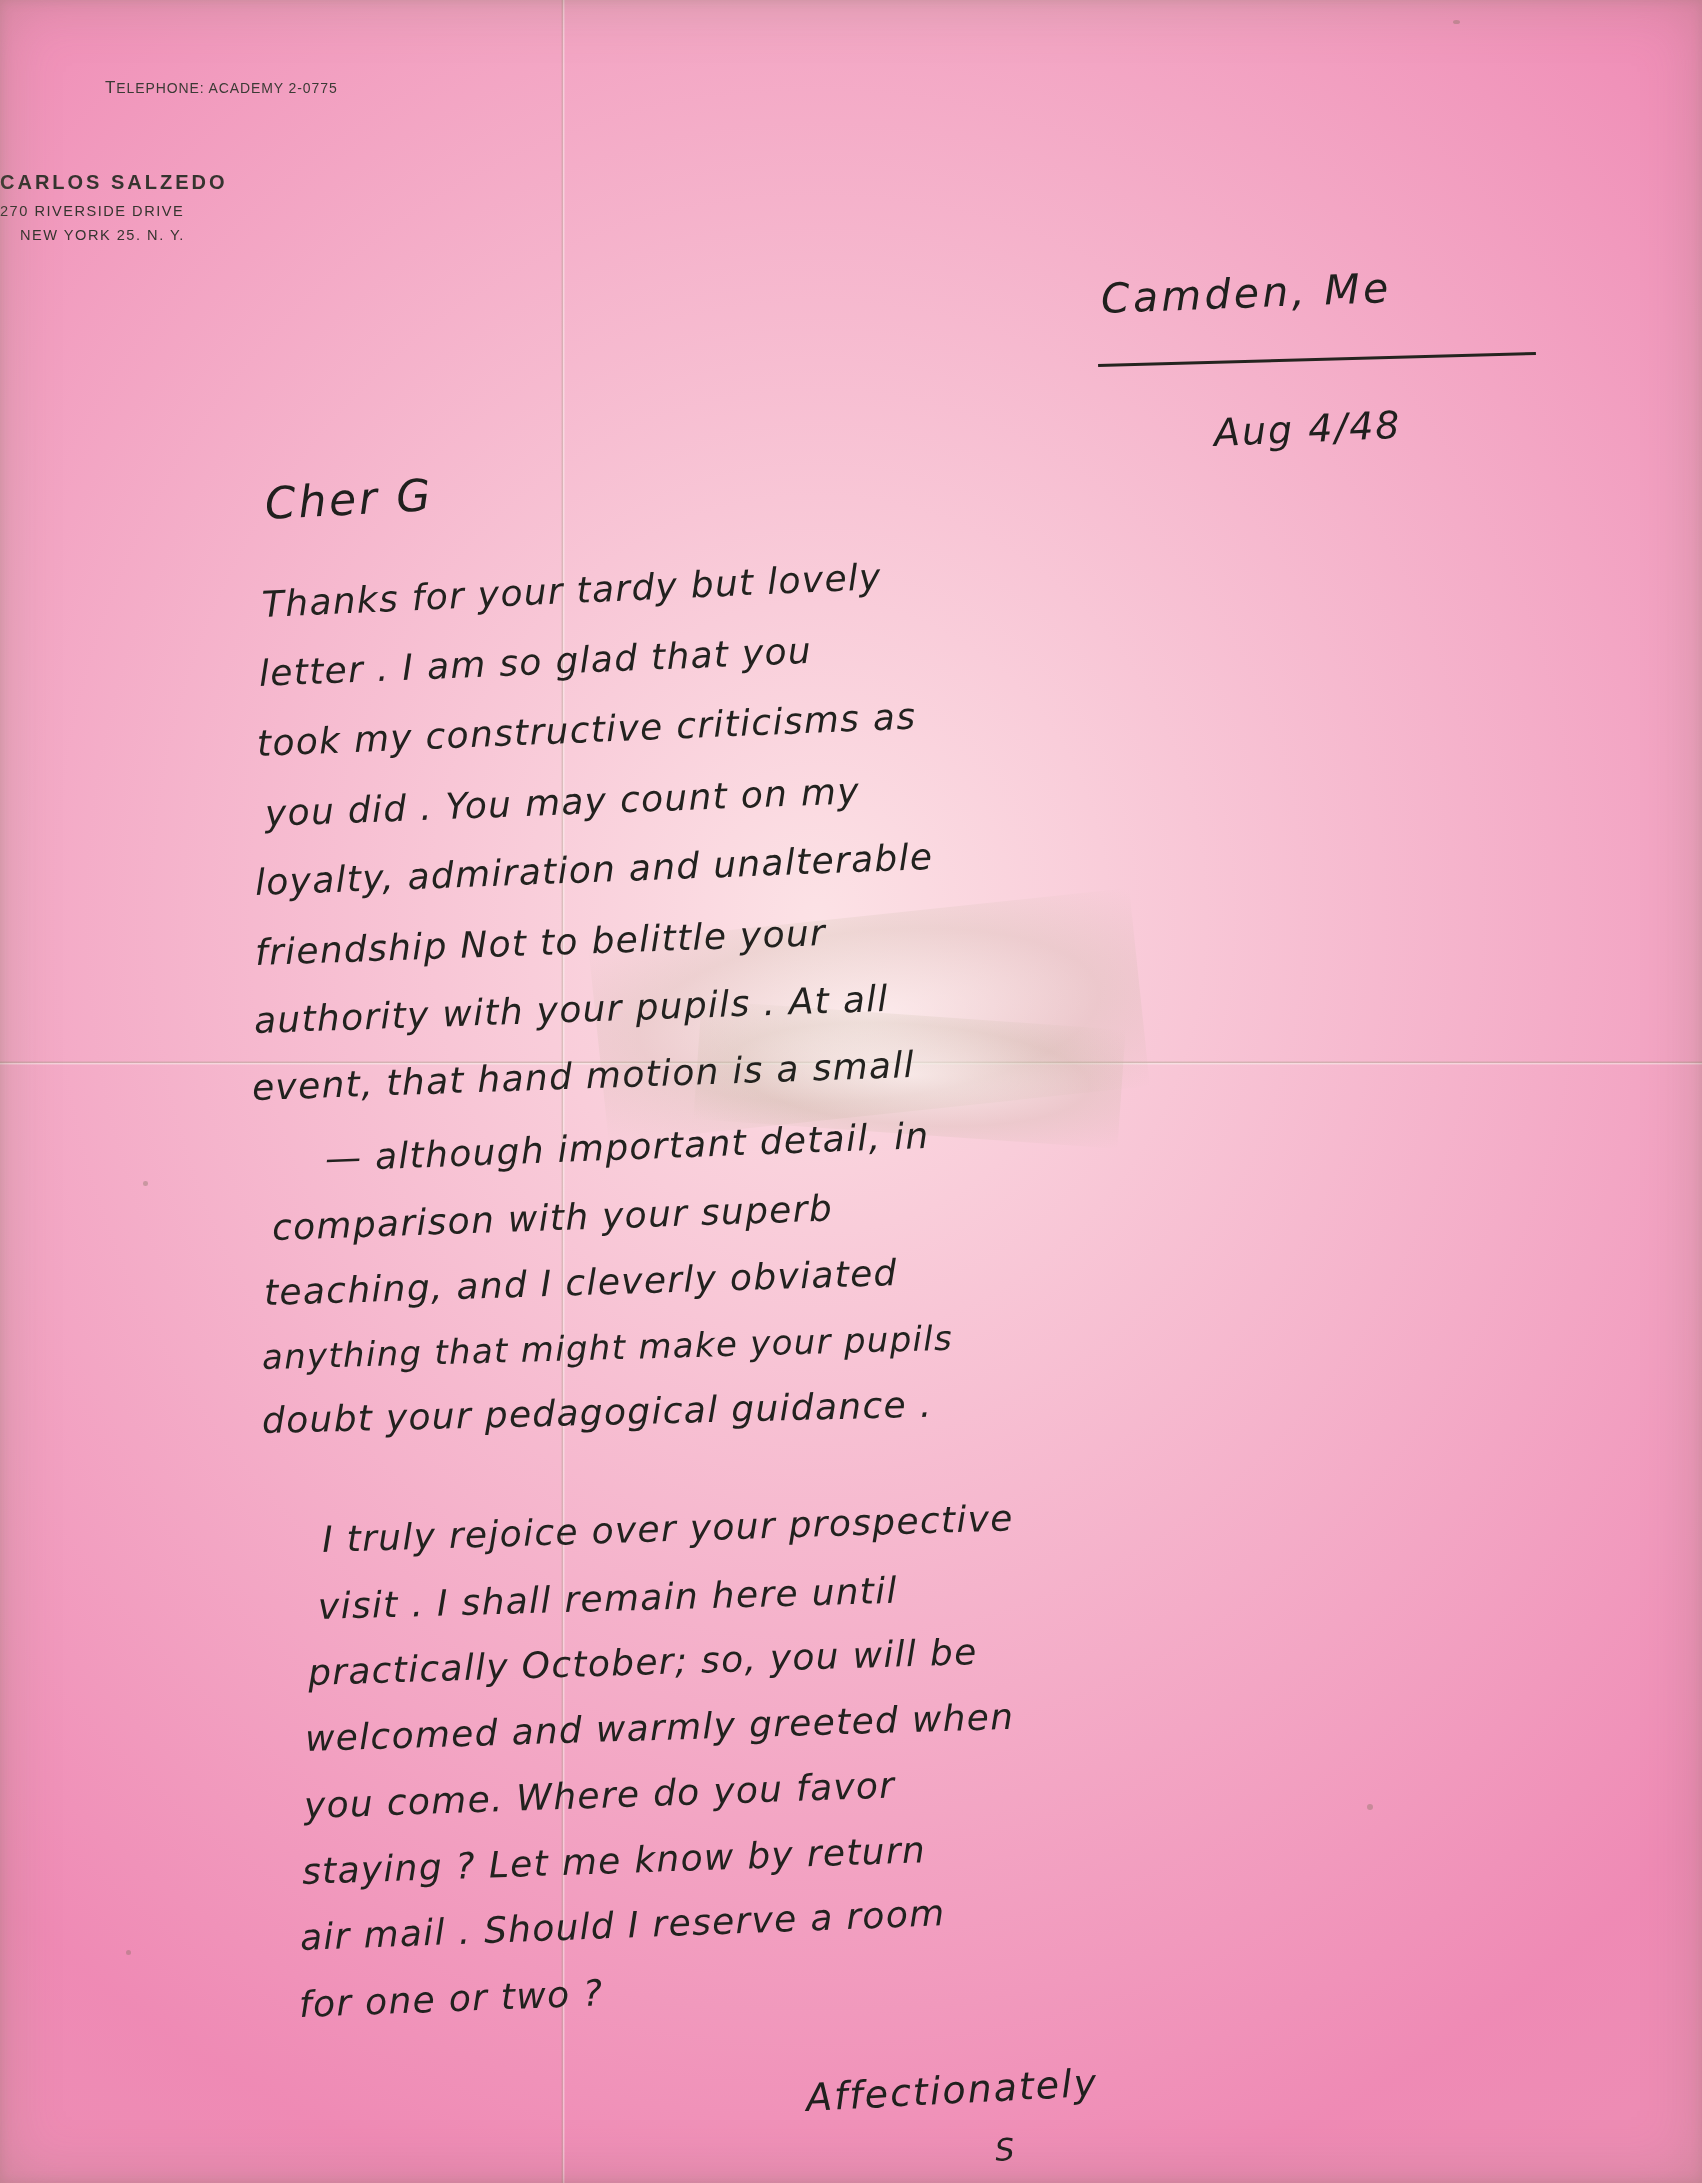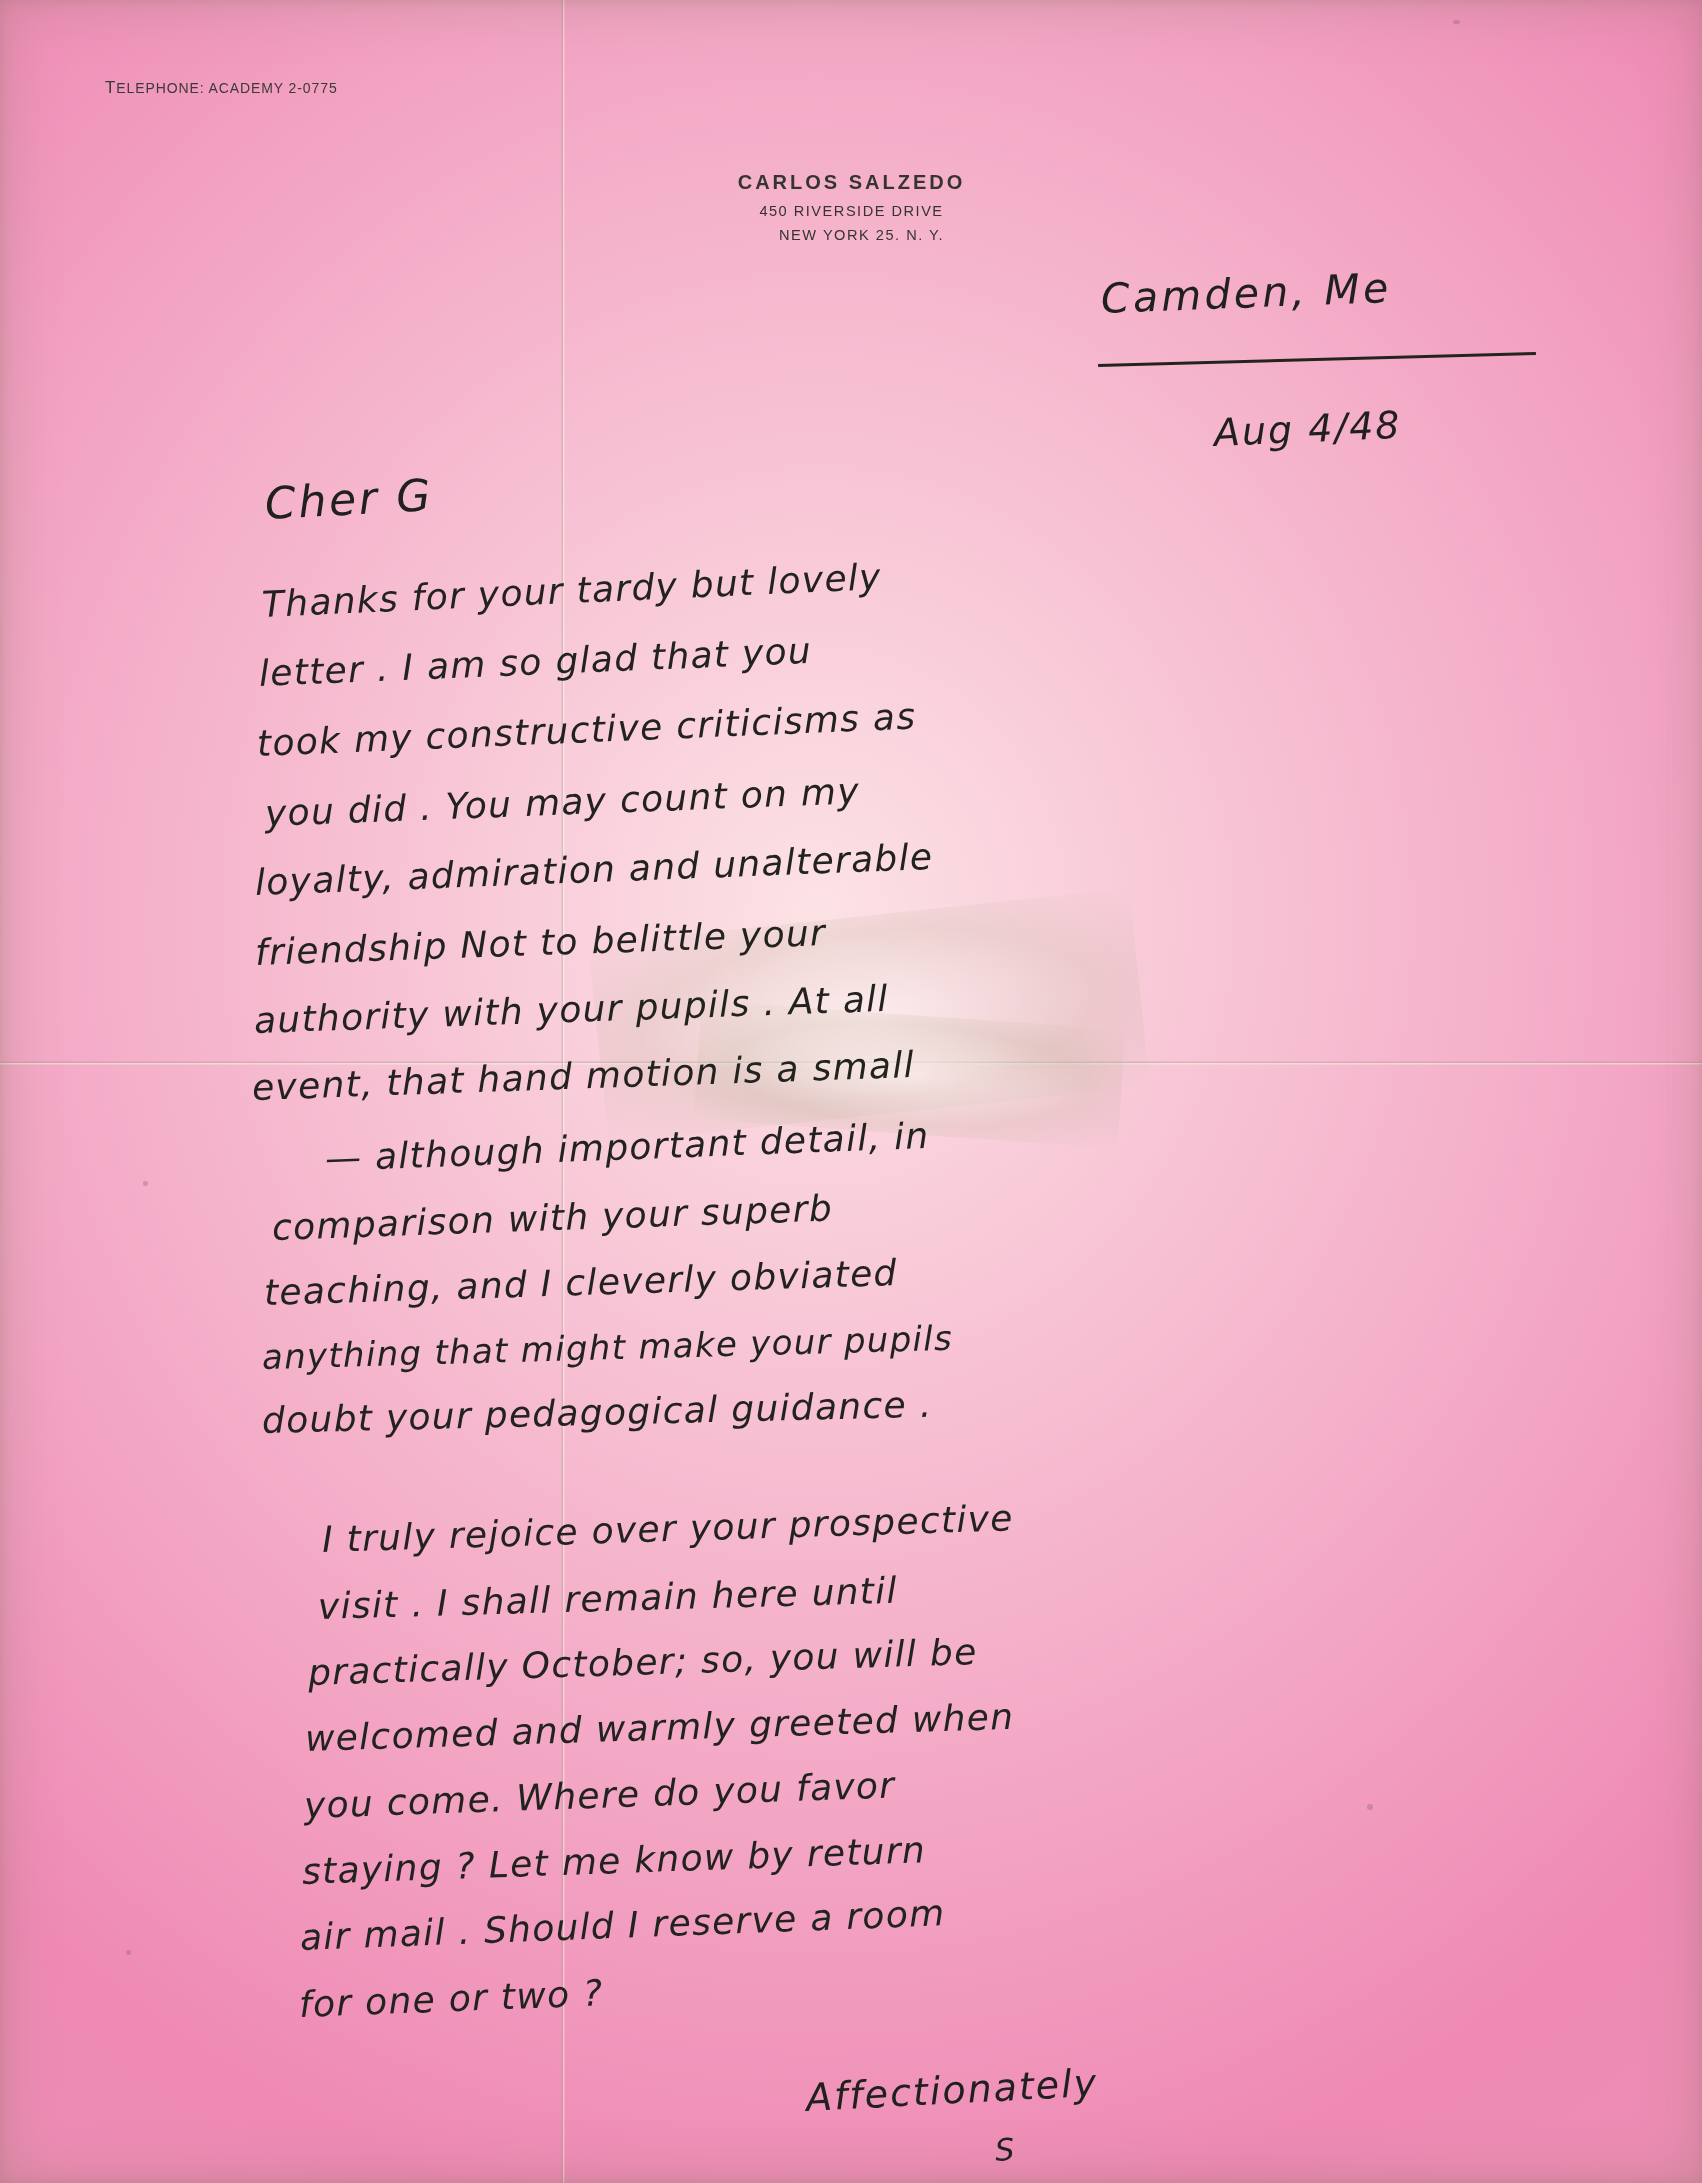--- a/index.html
+++ b/index.html
@@ -64,21 +64,21 @@
     font-size: 14px;
     letter-spacing: 0.9px;
     color: #3b3a35;
     font-family: "Liberation Sans", sans-serif;
   }
   .phone .sc { font-size: 17px; }
   .letterhead {
     position: absolute;
     left: 0; right: 0;
     top: 171px;
-    text-align: center;
+    text-align: left;
     color: #35342f;
   }
   .lh-name {
     font-size: 20px;
     letter-spacing: 3px;
     font-weight: bold;
   }
   .lh-addr1 {
     font-size: 14.6px;
     letter-spacing: 1.5px;
@@ -167,21 +167,21 @@
 
   <div class="speck" style="left:1367px; top:1804px; width:6px; height:6px;"></div>
   <div class="speck" style="left:143px; top:1181px; width:4.6px; height:4.6px;"></div>
   <div class="speck" style="left:126px; top:1950px; width:5.3px; height:5.3px;"></div>
   <div class="speck" style="left:1453px; top:20px; width:6.6px; height:4px;"></div>
 
   <div class="phone"><span class="sc">T</span><span>ELEPHONE: ACADEMY 2-0775</span></div>
 
   <div class="letterhead">
     <div class="lh-name">CARLOS SALZEDO</div>
-    <div class="lh-addr1">450 RIVERSIDE DRIVE</div>
+    <div class="lh-addr1">270 RIVERSIDE DRIVE</div>
     <div class="lh-addr2">NEW YORK 25. N. Y.</div>
   </div>
 
   <div class="hand ink place">Camden, Me</div>
   <div class="place-rule"></div>
   <div class="hand ink date">Aug 4/48</div>
   <div class="hand ink salutation">Cher G</div>
 
   <div class="hand ink body-line" style="left:262px; top:584px; transform:rotate(-2.6deg);">Thanks for your tardy but lovely</div>
   <div class="hand ink body-line" style="left:259px; top:653px; transform:rotate(-2.4deg);">letter .  I am so glad that you</div>

